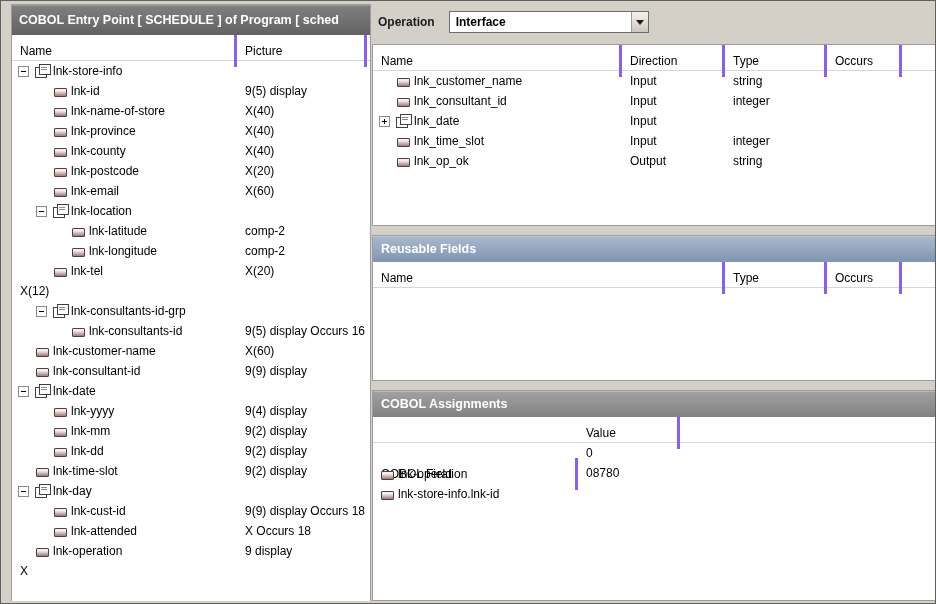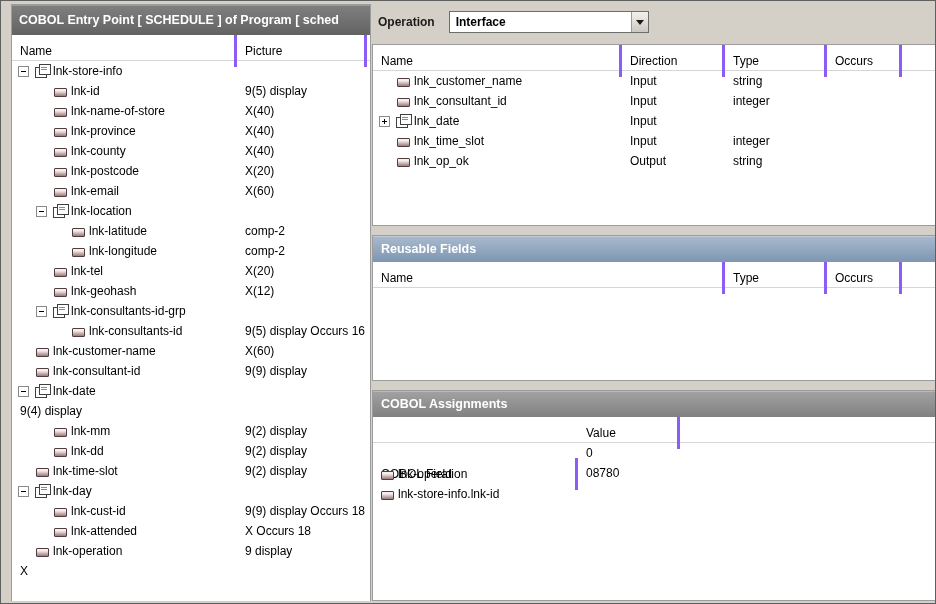--- a/index.html
+++ b/index.html
@@ -195,25 +195,20 @@
         <div class="trow leaf" style="--lvl: 1;">
           <div class="name-cell">
             <span class="expander"></span>
             <span class="node-icon"></span>
             <span class="label">lnk-tel</span>
           </div>
           <div class="pic-cell label">X(20)</div>
         </div>
 
         <div class="trow leaf" style="--lvl: 1;">
-          <div class="name-cell">
-            <span class="expander"></span>
-            <span class="node-icon"></span>
-            <span class="label">lnk-geohash</span>
-          </div>
           <div class="pic-cell label">X(12)</div>
         </div>
 
         <div class="trow group has-minus" style="--lvl: 1;">
           <div class="name-cell">
             <span class="expander">
               <span class="box"></span>
             </span>
             <span class="node-icon"></span>
             <span class="label">lnk-consultants-id-grp</span>
@@ -253,20 +248,25 @@
             <span class="expander">
               <span class="box"></span>
             </span>
             <span class="node-icon"></span>
             <span class="label">lnk-date</span>
           </div>
           <div class="pic-cell label"></div>
         </div>
 
         <div class="trow leaf" style="--lvl: 1;">
+          <div class="name-cell">
+            <span class="expander"></span>
+            <span class="node-icon"></span>
+            <span class="label">lnk-yyyy</span>
+          </div>
           <div class="pic-cell label">9(4) display</div>
         </div>
 
         <div class="trow leaf" style="--lvl: 1;">
           <div class="name-cell">
             <span class="expander"></span>
             <span class="node-icon"></span>
             <span class="label">lnk-mm</span>
           </div>
           <div class="pic-cell label">9(2) display</div>

